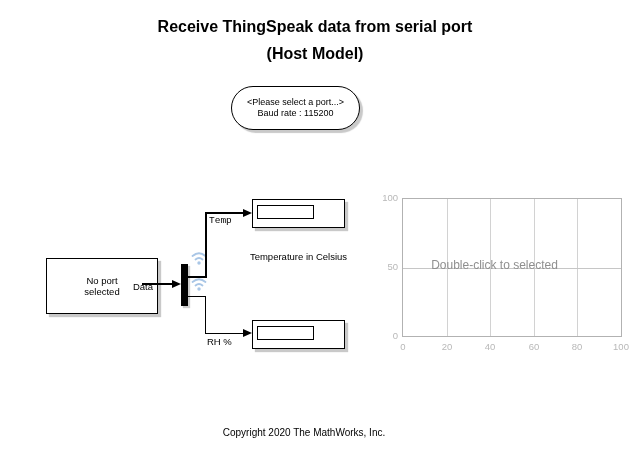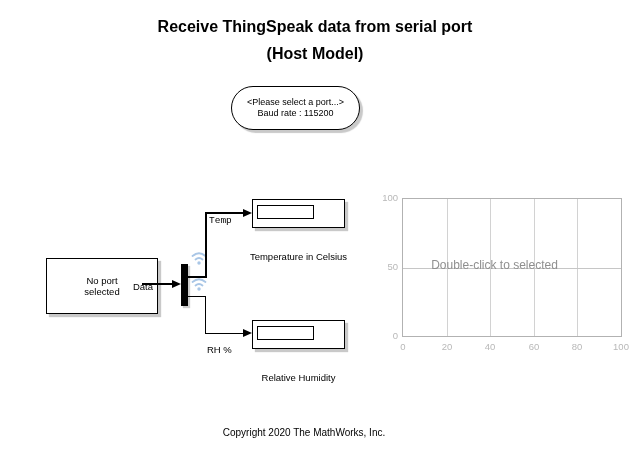--- a/index.html
+++ b/index.html
@@ -93,31 +93,30 @@
   <div class="abs wire-h" style="left:188px;top:276px;width:19px;"></div>
   <div class="abs wire-v" style="left:205px;top:212px;height:65.5px;"></div>
   <div class="abs wire-h" style="left:205px;top:212px;width:39px;"></div>
   <div class="abs arrow-right" style="left:243px;top:208.5px;"></div>
   <div class="abs signal-label" style="left:209px;top:215px;font-family:Liberation Mono, monospace;">Temp</div>
 
   <div class="abs wire-h" style="left:188px;top:295.5px;width:18px;"></div>
   <div class="abs wire-v" style="left:204.5px;top:295.5px;height:38px;"></div>
   <div class="abs wire-h" style="left:204.5px;top:332.5px;width:39.5px;"></div>
   <div class="abs arrow-right" style="left:243px;top:329px;"></div>
-  <div class="abs signal-label" style="left:207px;top:336px;margin-top:8px;">RH %</div>
+  <div class="abs signal-label" style="left:207px;top:336px;">RH %</div>
 
   <div class="abs sl-block display-block" style="left:252px;top:199px;">
     <div class="display-inner"></div>
   </div>
   <div class="abs block-caption" style="left:222px;top:231px;width:153px;">Temperature in Celsius</div>
 
   <div class="abs sl-block display-block" style="left:252px;top:320px;">
     <div class="display-inner"></div>
   </div>
-  <div class="abs block-caption" style="left:222px;top:352px;width:153px;">Relative Humidity</div>
 
   <div class="abs chart-box">
     <div class="gridline-v" style="left:43.6px;"></div>
     <div class="gridline-v" style="left:87.2px;"></div>
     <div class="gridline-v" style="left:130.8px;"></div>
     <div class="gridline-v" style="left:174.4px;"></div>
     <div class="gridline-h" style="top:68.5px;"></div>
   </div>
   <div class="abs chart-note">Double-click to selected</div>
 

